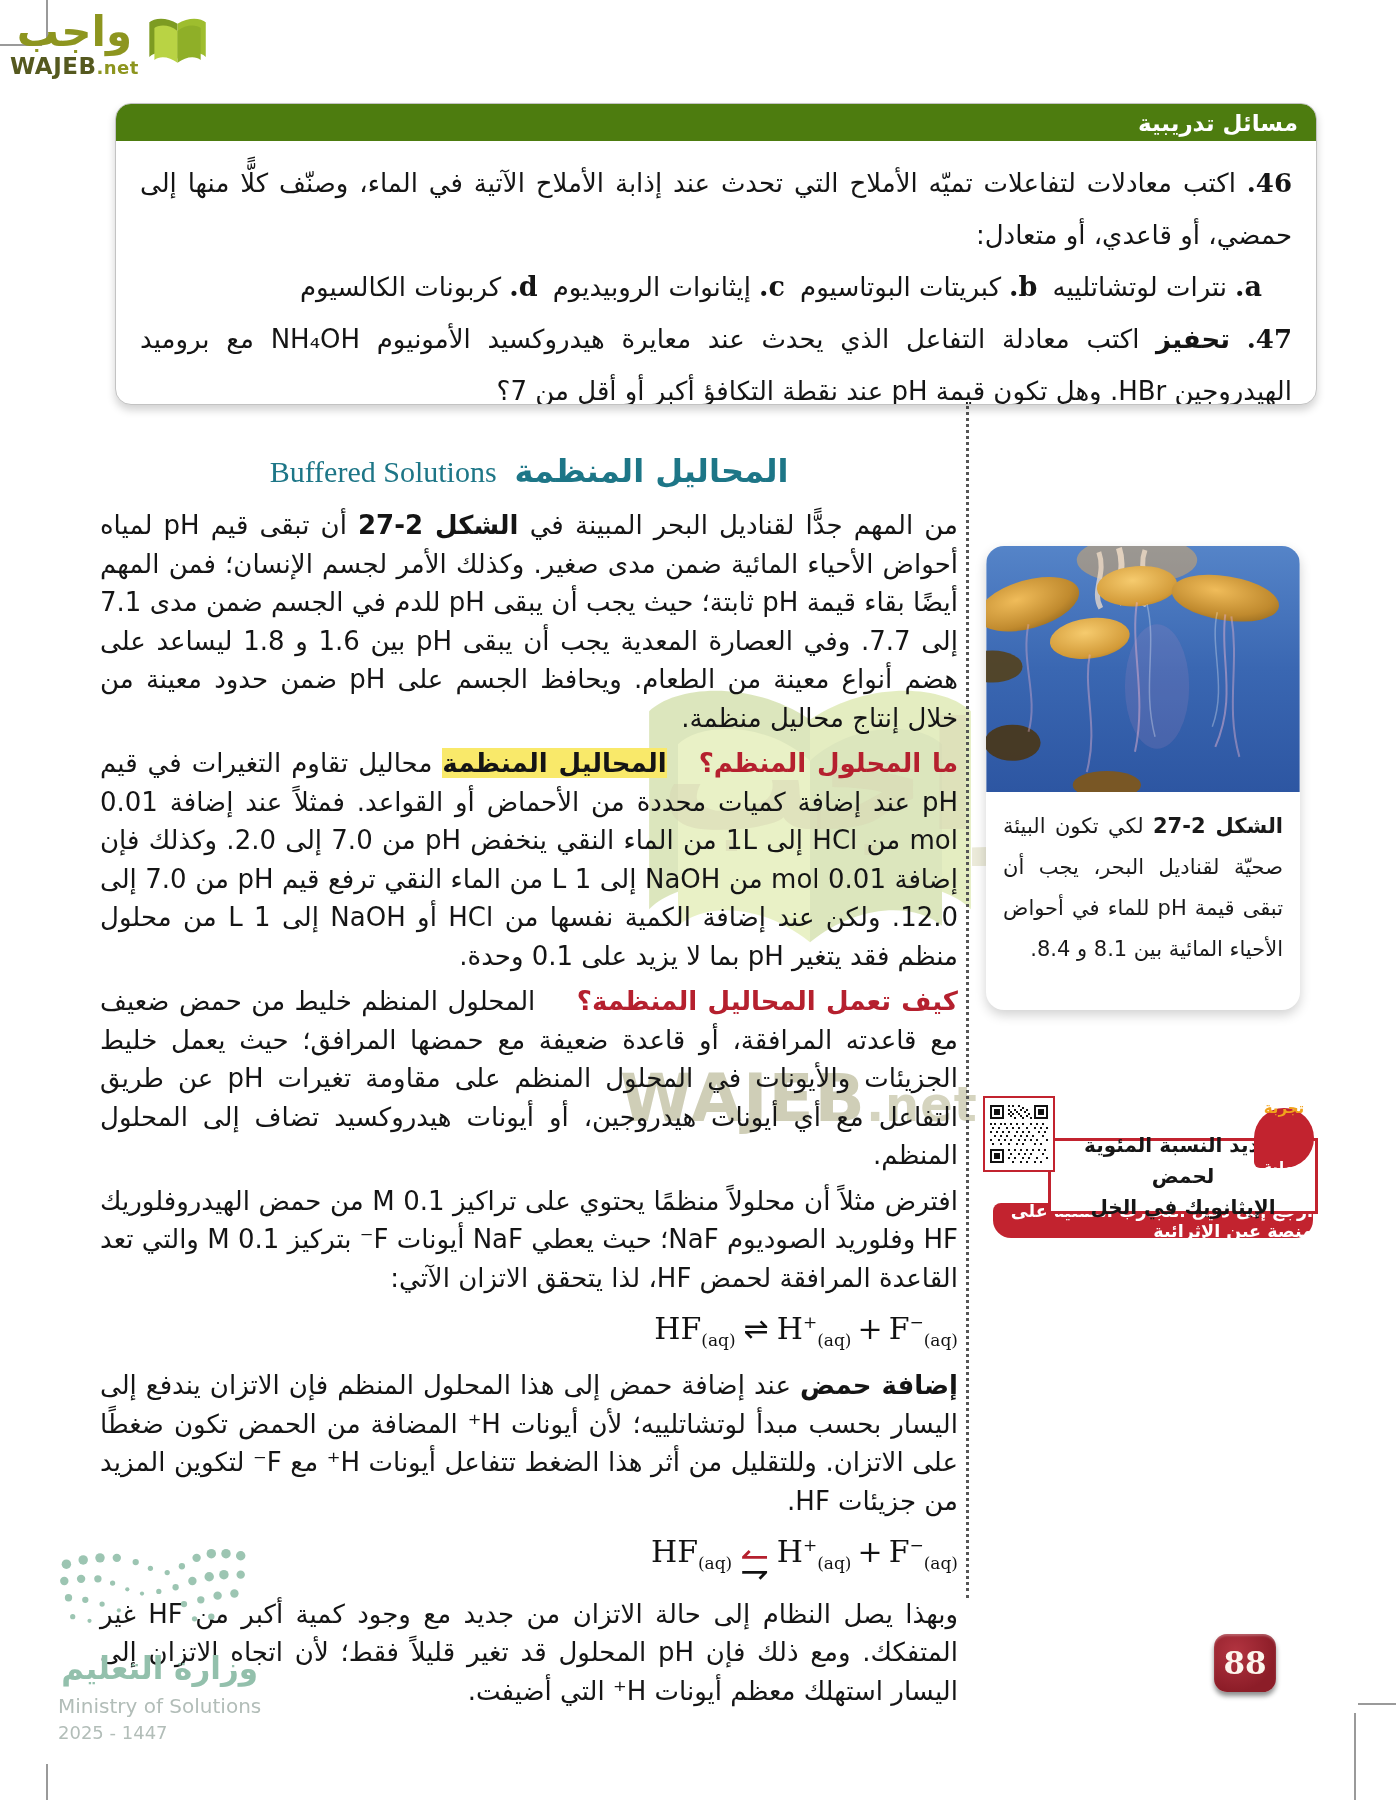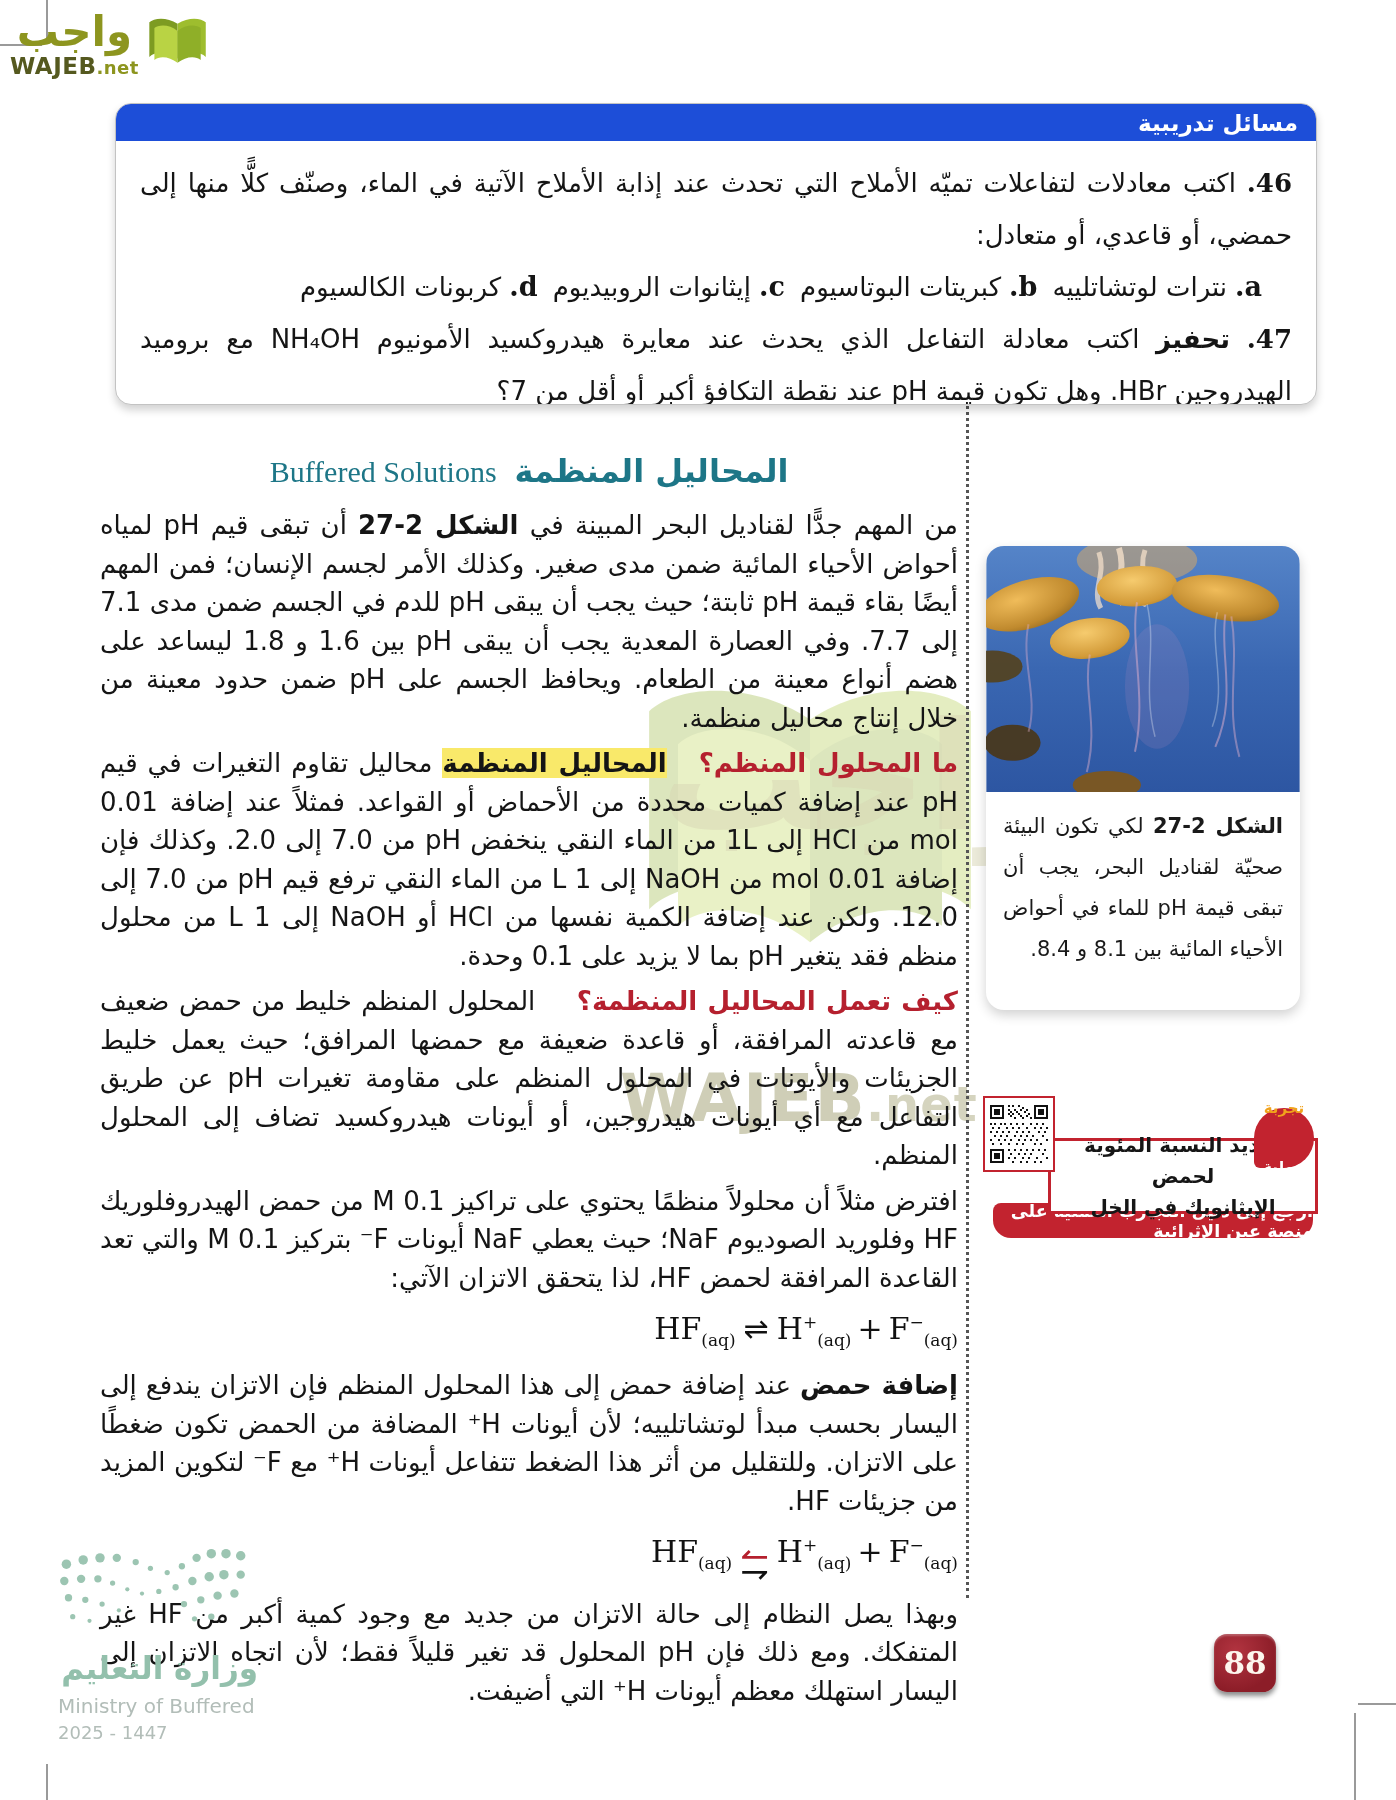--- a/index.html
+++ b/index.html
@@ -13,21 +13,21 @@
   
   .wajeb-logo{left:10px;top:4px;width:200px;height:80px;display:flex;align-items:center;gap:6px;z-index:4;}
   .wajeb-text{display:flex;flex-direction:column;align-items:center;line-height:1;}
   .wajeb-ar{font-size:42px;font-weight:bold;color:#8d951f;}
   .wajeb-latin{font-size:23px;font-weight:bold;color:#55591f;letter-spacing:.5px;margin-top:2px;}
   .wajeb-latin .tld{font-size:18px;color:#8d951f;}
 
   
   .practice-box{left:115px;top:103px;width:1200px;height:300px;background:#fff;border:1.5px solid #c3c3c3;
     border-radius:16px;box-shadow:0 5px 9px rgba(0,0,0,.18);z-index:2;overflow:hidden;}
-  .practice-header{height:37px;background:#1d4ed8;color:#fff;display:flex;align-items:center;
+  .practice-header{height:37px;background:#4d7c0f;color:#fff;display:flex;align-items:center;
     justify-content:flex-end;padding:0 18px;font-weight:bold;font-size:23px;border-radius:14px 14px 0 0;}
   .practice-body{direction:rtl;text-align:justify;padding:16px 24px 0 24px;font-size:26px;line-height:52px;}
   .practice-num{font-weight:bold;font-family:"DejaVu Serif",serif;}
   .practice-lead{font-weight:bold;}
   .options-row{display:flex;direction:rtl;justify-content:space-between;padding:0 30px 0 160px;line-height:52px;}
   .opt{display:flex;direction:rtl;gap:8px;align-items:baseline;}
   .opt-letter{font-weight:bold;font-family:"DejaVu Serif",serif;font-size:27px;}
 
   
   .watermark{left:600px;top:660px;width:430px;height:520px;z-index:0;pointer-events:none;}
@@ -301,19 +301,19 @@
         <circle cx="136" cy="52" r="3.5"></circle>
         <circle cx="152" cy="48" r="4"></circle>
         <circle cx="168" cy="46" r="4"></circle>
       <circle cx="14" cy="68" r="2.5"></circle>
         <circle cx="30" cy="72" r="2"></circle>
         <circle cx="130" cy="70" r="2.5"></circle>
         <circle cx="146" cy="68" r="3"></circle>
     </g>
   </svg>
   <div class="ministry-ar">وزارة التعليم</div>
-  <div class="ministry-en">Ministry of Buffered</div>
+  <div class="ministry-en">Ministry of Solutions</div>
   <div class="ministry-years">2025 - 1447</div>
 </div>
 
 <div class="abs page-badge">
   <span>88</span>
 </div>
 
 </body></html>

